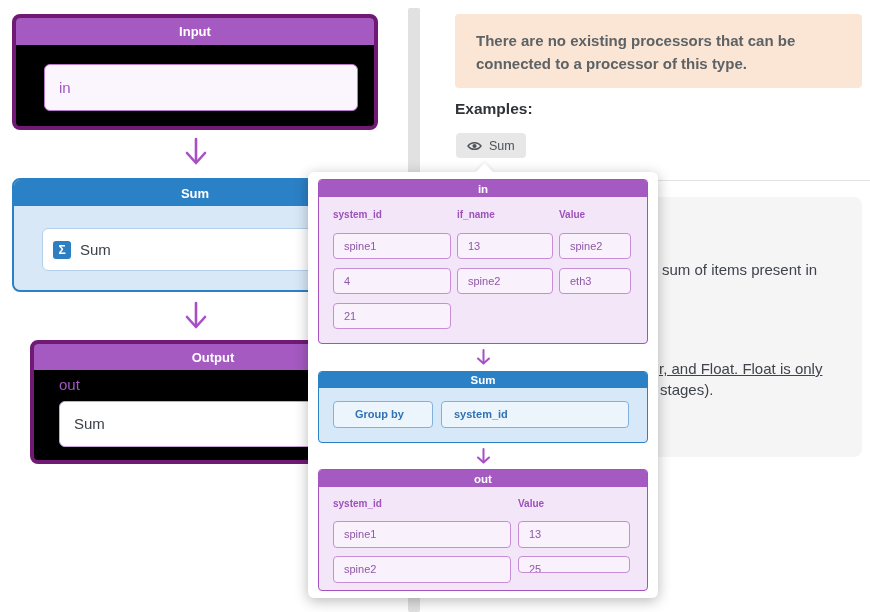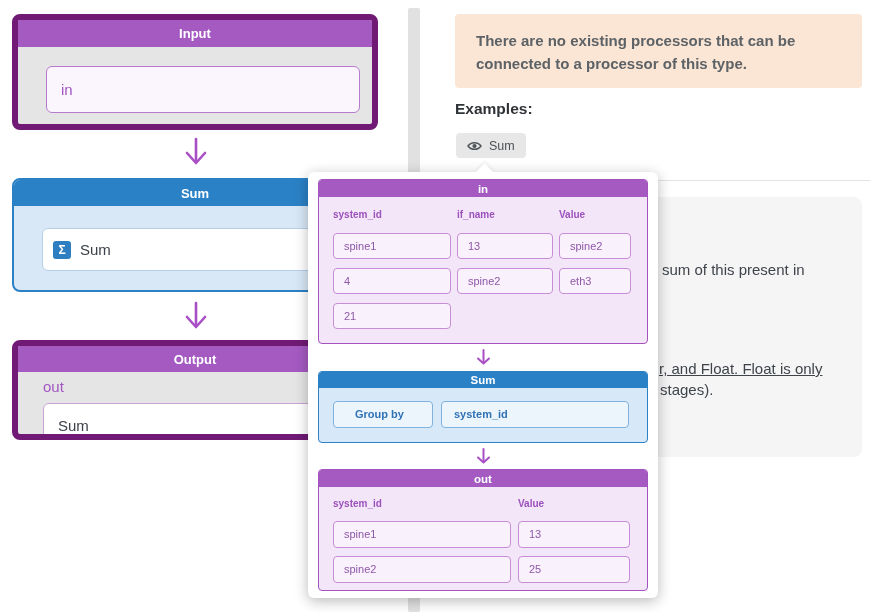--- a/index.html
+++ b/index.html
@@ -1,21 +1,21 @@
 <!DOCTYPE html>
 <html><head>
 <meta charset="utf-8">
 <style>
   * { margin:0; padding:0; box-sizing:border-box; }
   html,body { width:870px; height:612px; background:#ffffff; overflow:hidden;
               font-family:"Liberation Sans", sans-serif; }
 
   
   .node { position:absolute; left:12px; width:366px; border-radius:8px; overflow:hidden; }
-  .node-purple { border:6px solid #701a75; background:#e5e5e5; }
+  .node-purple { border:4px solid #701a75; background:#000000; }
   .node-blue   { border:2px solid #2b81c6; background:#d9e8f6; }
   .node-header { height:26px; display:flex; align-items:center; justify-content:center;
                  color:#fff; font-size:13px; font-weight:bold; }
   .hdr-purple { background:#a55ac2; }
   .hdr-blue   { background:#2b81c6; }
 
   .input-field { position:absolute; left:28px; top:46px; width:314px; height:47px;
                  background:#fbf6fd; border:1px solid #b77bcd; border-radius:6px;
                  color:#a156c0; font-size:15px; line-height:45px; padding-left:14px; }
   .sum-item { position:absolute; left:28px; top:48px; width:314px; height:43px;
@@ -95,21 +95,21 @@
     <span class="sigma-badge">Σ</span>
     <span>Sum</span>
   </div>
 </div>
 
 <svg class="flow-arrow" style="top:300px;" viewBox="0 0 26 34">
   <line x1="13" y1="3" x2="13" y2="26" stroke="#a84fc6" stroke-width="2.6" stroke-linecap="round"></line>
   <polyline points="4,17 13,27 22,17" fill="none" stroke="#a84fc6" stroke-width="2.6" stroke-linecap="round" stroke-linejoin="round"></polyline>
 </svg>
 
-<div class="node node-purple" style="top:340px; height:100px;">
+<div class="node node-purple" style="top:340px; height:124px;margin-left:18px;">
   <div class="node-header hdr-purple">Output</div>
   <div class="out-label">out</div>
   <div class="out-field">Sum</div>
 </div>
 
 <div class="scrollbar"></div>
 
 <div class="alert">
   <div class="alert-inner">There are no existing processors that can be connected to a processor of this type.</div>
 </div>
@@ -120,21 +120,21 @@
   <svg width="15" height="12" viewBox="0 0 15 12">
     <path d="M1 6 C4 1.6, 11 1.6, 14 6 C11 10.4, 4 10.4, 1 6 Z" fill="none" stroke="#50555a" stroke-width="1.4"></path>
     <circle cx="7.5" cy="6" r="2.1" fill="#50555a"></circle>
   </svg>
   <span>Sum</span>
 </div>
 
 <div class="divider"></div>
 <div class="doc-panel"></div>
 
-<div class="doc-frag" style="left:662px; top:261px;">sum of this present in</div>
+<div class="doc-frag" style="left:662px; top:261px;">sum of items present in</div>
 <div class="doc-frag" style="left:659px; top:360px;text-decoration:underline;">r, and Float. Float is only</div>
 <div class="doc-frag" style="left:645px; top:381px;">ic stages).</div>
 
 <div class="popup">
   <div class="popup-caret"></div>
 
   <div class="pp-section pp-purple sect-in">
     <div class="pp-header hdr-purple">in</div>
     <div class="pp-body">
       <div class="pp-grid-in">
@@ -181,17 +181,17 @@
     <div class="pp-header hdr-purple">out</div>
     <div class="pp-body" style="padding-top:11px;">
       <div class="pp-grid-out">
         <div class="pp-col-label">system_id</div>
         <div class="pp-col-label">Value</div>
 
         <div class="pp-cell" style="height:27px; line-height:25px;">spine1</div>
         <div class="pp-cell" style="height:27px; line-height:25px;">13</div>
 
         <div class="pp-cell" style="height:27px; line-height:25px;">spine2</div>
-        <div class="pp-cell" style="height:27px; line-height:25px;">25</div>
+        <div class="pp-cell" style="height:17px; line-height:25px;">25</div>
       </div>
     </div>
   </div>
 </div>
 
 </body></html>

